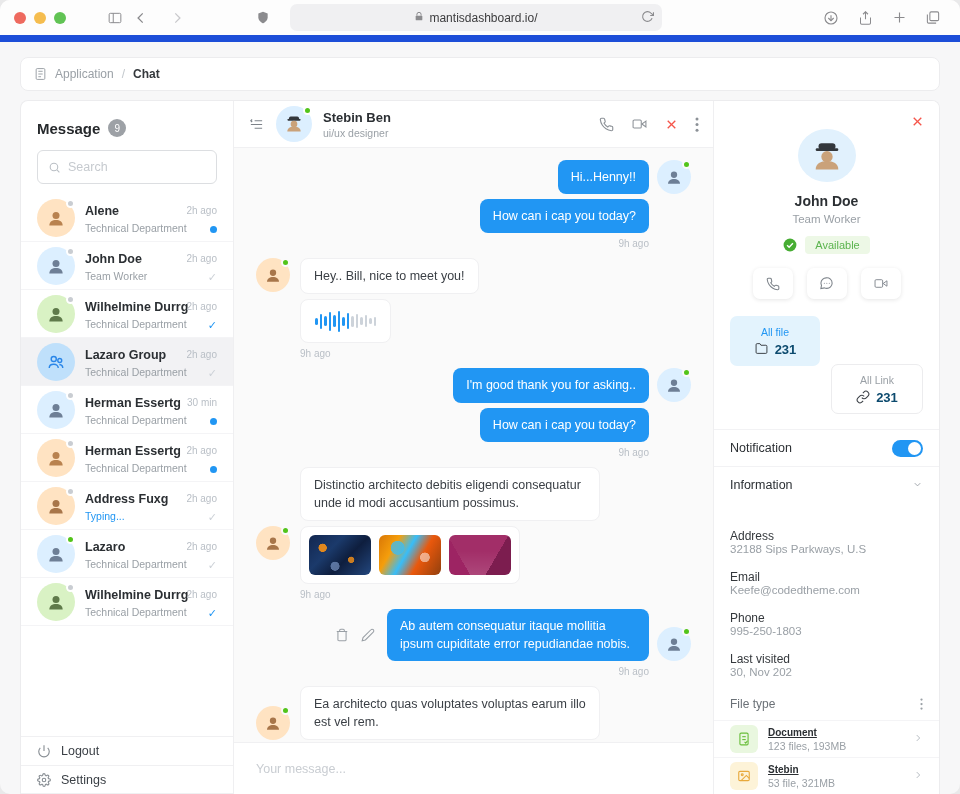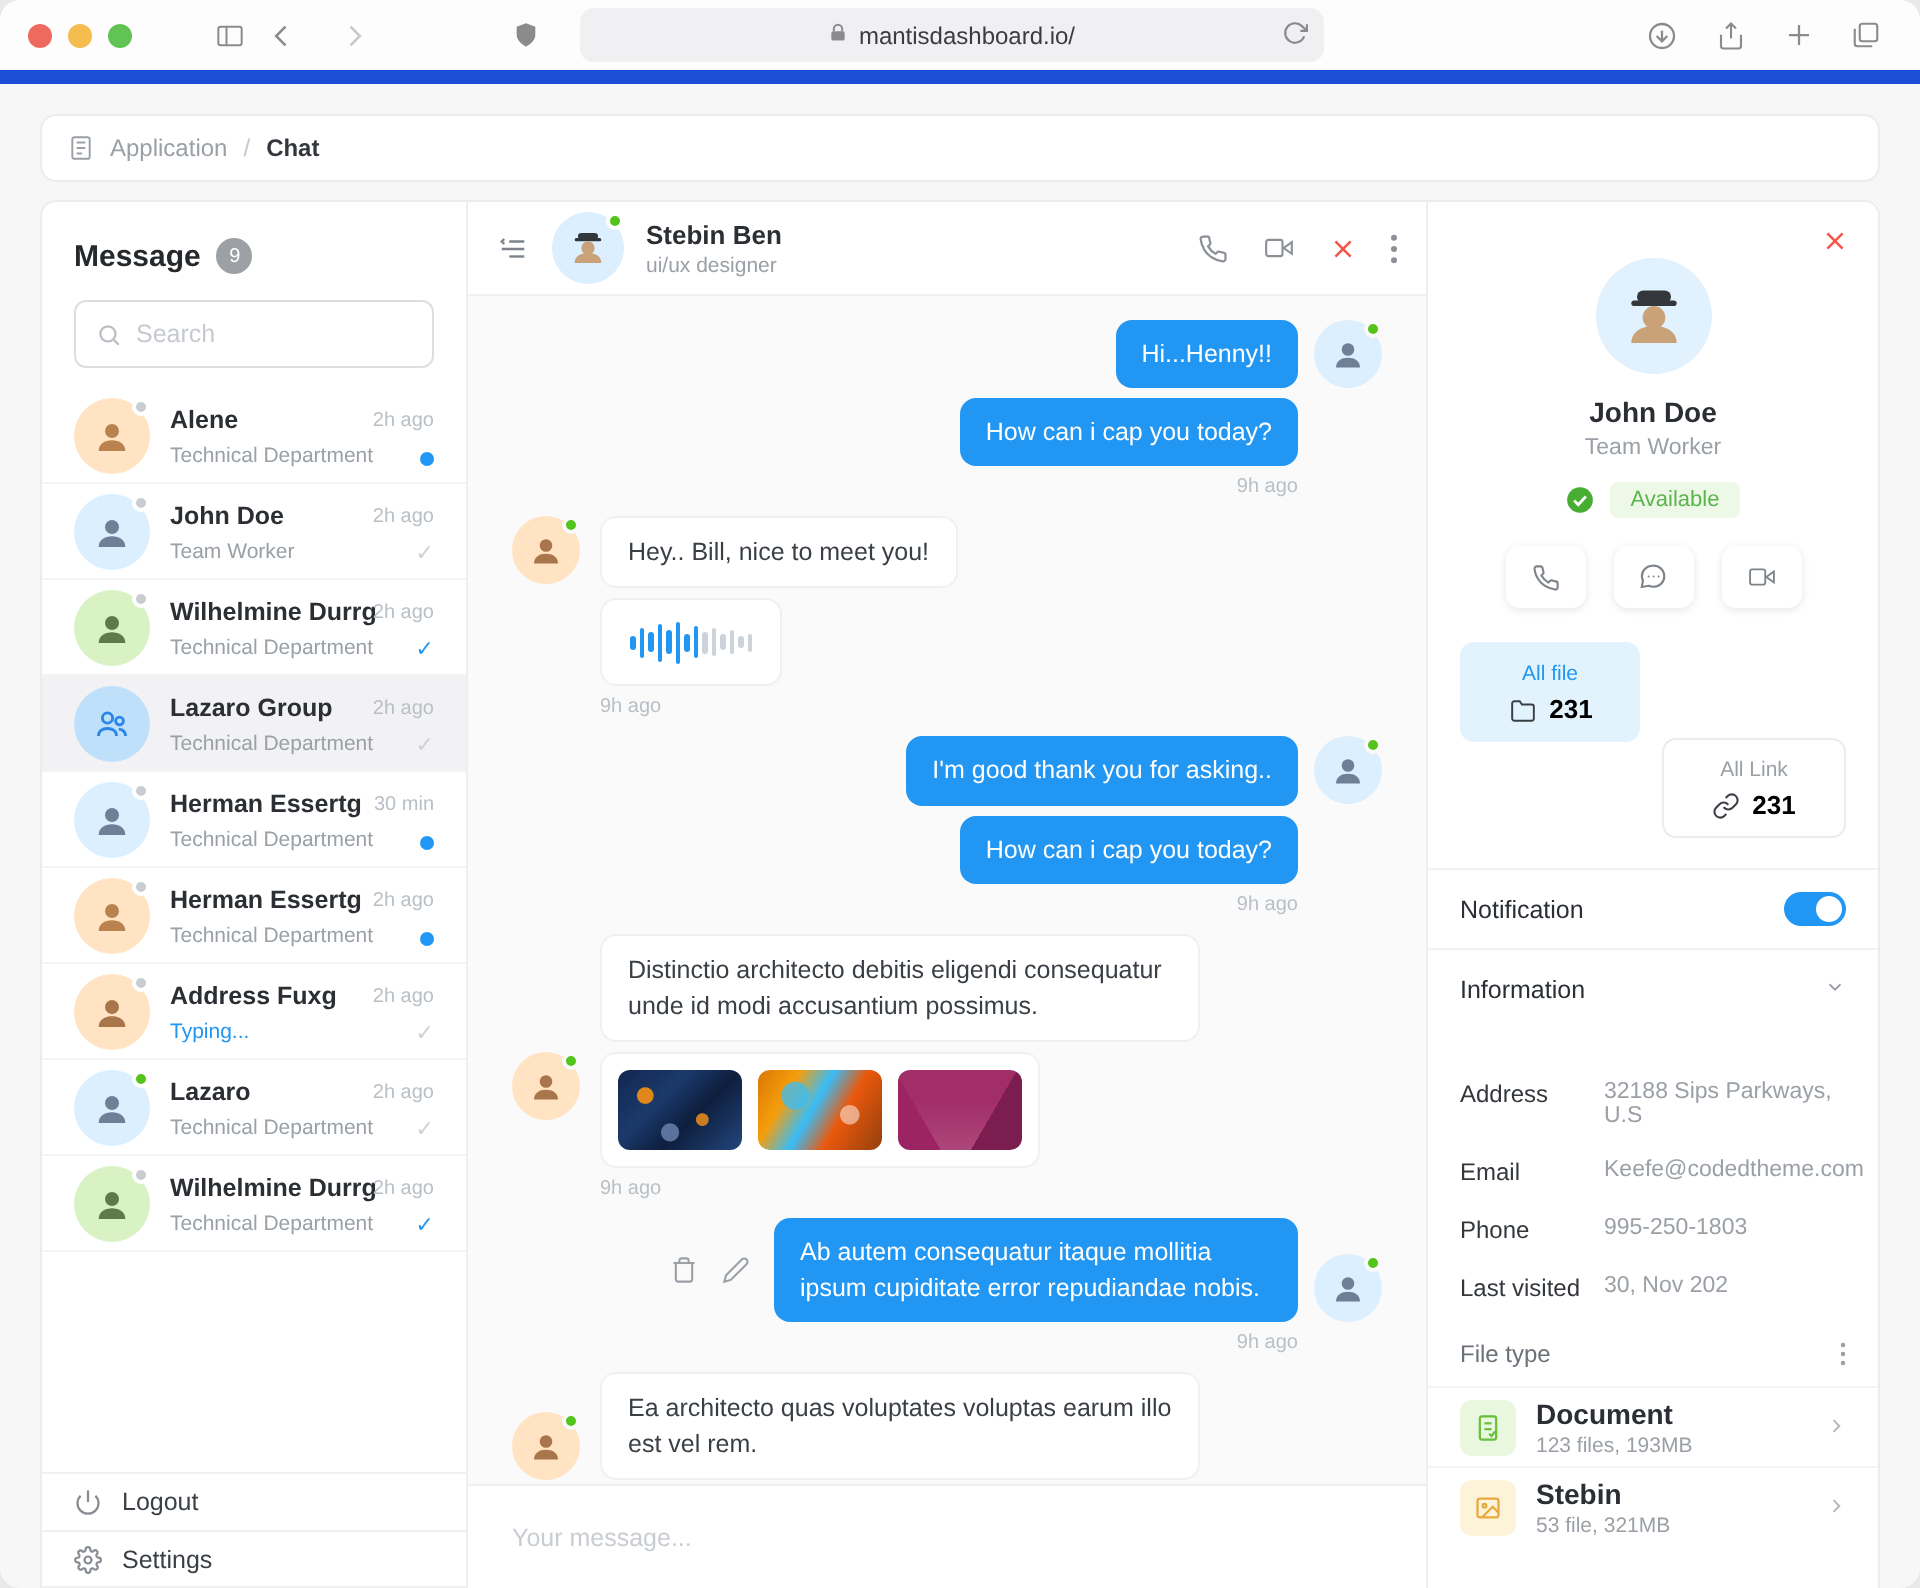--- a/index.html
+++ b/index.html
@@ -175,46 +175,46 @@
     box-shadow: 0 1px 4px rgba(0,0,0,.10); display: flex; align-items: center; justify-content: center;
     color: #7d838a; cursor: pointer; }
   .pr-cards { display: flex; gap: 11px; padding: 17px 16px 15px; }
   .stat-card { flex: 1; height: 50px; border-radius: 7px; display: flex; flex-direction: column;
     align-items: center; justify-content: center; gap: 4px; cursor: pointer; }
   .stat-card.file { background: #e3f3fd; }
   .stat-card.link { background: #fff; border: 1px solid #ececee; margin-top: 48px; }
   .stat-label { font-size: 10.5px; }
   .stat-card.file .stat-label { color: #2196f3; }
   .stat-card.link .stat-label { color: #9aa0a6; }
-  .stat-count { display: flex; align-items: flex-end; gap: 6px; font-size: 13px; font-weight: 700; color: #000000; }
+  .stat-count { display: flex; align-items: flex-start; gap: 6px; font-size: 13px; font-weight: 700; color: #0c4a6e; }
   .stat-count svg { color: #3a3f45; }
   .pr-row { height: 40px; border-top: 1px solid #f2f2f4; display: flex; align-items: center;
     padding: 0 16px; font-size: 12.5px; color: #2b2f33; }
   .pr-row:last-of-type { border-bottom: 1px solid #f2f2f4; }
   .pr-row .spacer { flex: 1; }
   .toggle { width: 31px; height: 17px; border-radius: 10px; background: #2196f3; position: relative; cursor: pointer; }
   .toggle::after { content: ""; position: absolute; top: 2px; right: 2px; width: 13px; height: 13px;
     border-radius: 50%; background: #fff; }
   .chev { color: #9aa0a6; font-size: 11px; }
   .pr-details { padding: 26px 16px 0; }
-  .detail-row { display: flex; margin-bottom: 15px; }
+  .detail-row { display: flex; margin-bottom: 15px; flex-direction: column; }
   .d-label { width: 72px; font-size: 12px; color: #34383c; flex-shrink: 0; }
   .d-value { font-size: 11.5px; color: #9aa0a6; }
   .filetype-head { display: flex; align-items: center; padding: 4px 16px 9px; }
   .ft-title { font-size: 12px; color: #6b7177; }
   .ft-kebab { margin-left: auto; color: #9aa0a6; cursor: pointer; display: flex; }
   .ft-row { height: 40px; border-top: 1px solid #f4f4f6; display: flex; align-items: center;
     gap: 10px; padding: 0 16px; cursor: pointer; }
   .ft-icon { width: 28px; height: 28px; border-radius: 6px; display: flex; align-items: center;
     justify-content: center; flex-shrink: 0; }
   .ft-doc { background: #e9f7df; color: #69be3a; }
   .ft-photo { background: #fdf3d8; color: #e8a93c; }
   .ft-other { background: #ddeffd; color: #3d9cf0; }
   .ft-texts { flex: 1; }
-  .ft-label { font-size: 14px; font-weight: 600; color: #2b2f33; }
+  .ft-label { font-size: 10px; font-weight: 600; color: #2b2f33; text-decoration: underline; }
   .ft-meta { font-size: 10.5px; color: #9aa0a6; margin-top: 2px; }
   .ft-chev { color: #b0b6bc; font-size: 12px; }
 </style>
 </head>
 <body>
 
 <div class="window">
 
   <div class="chrome">
     <div class="traffic">

